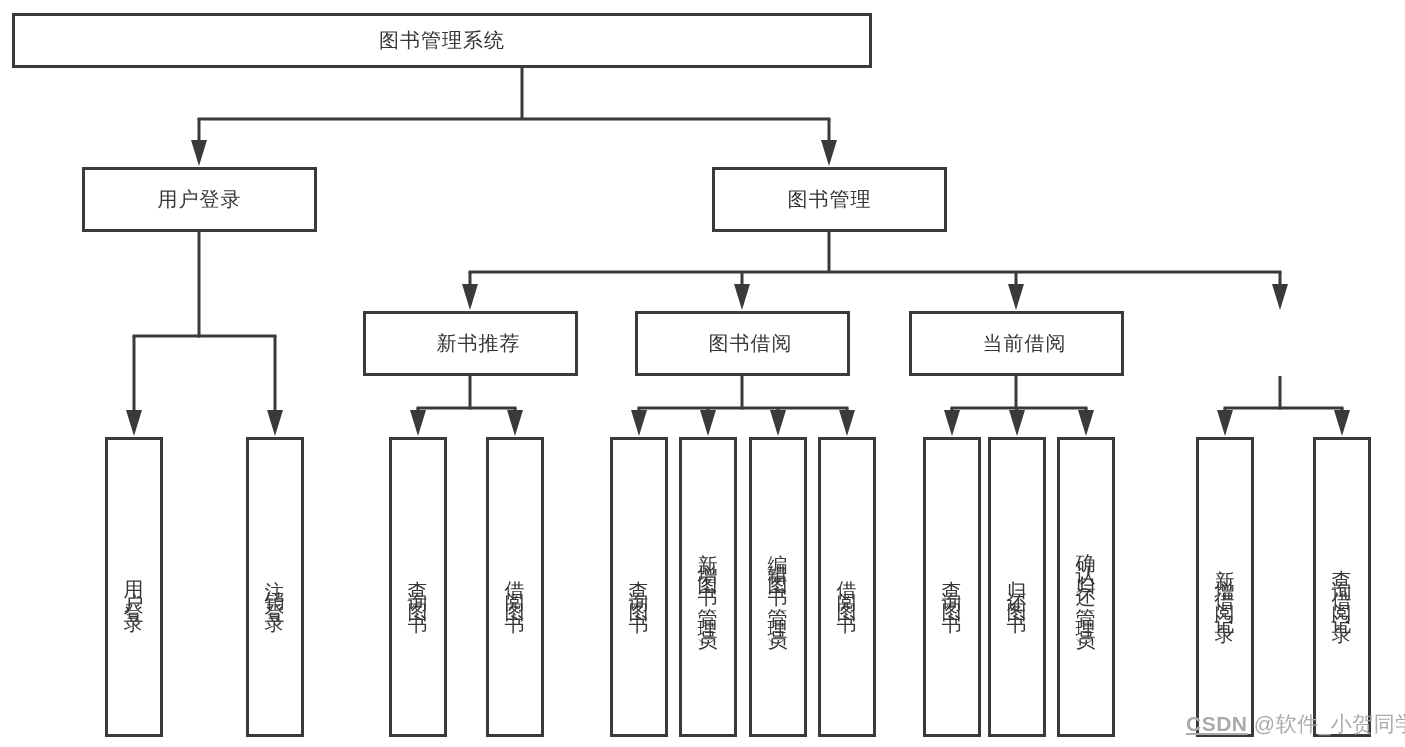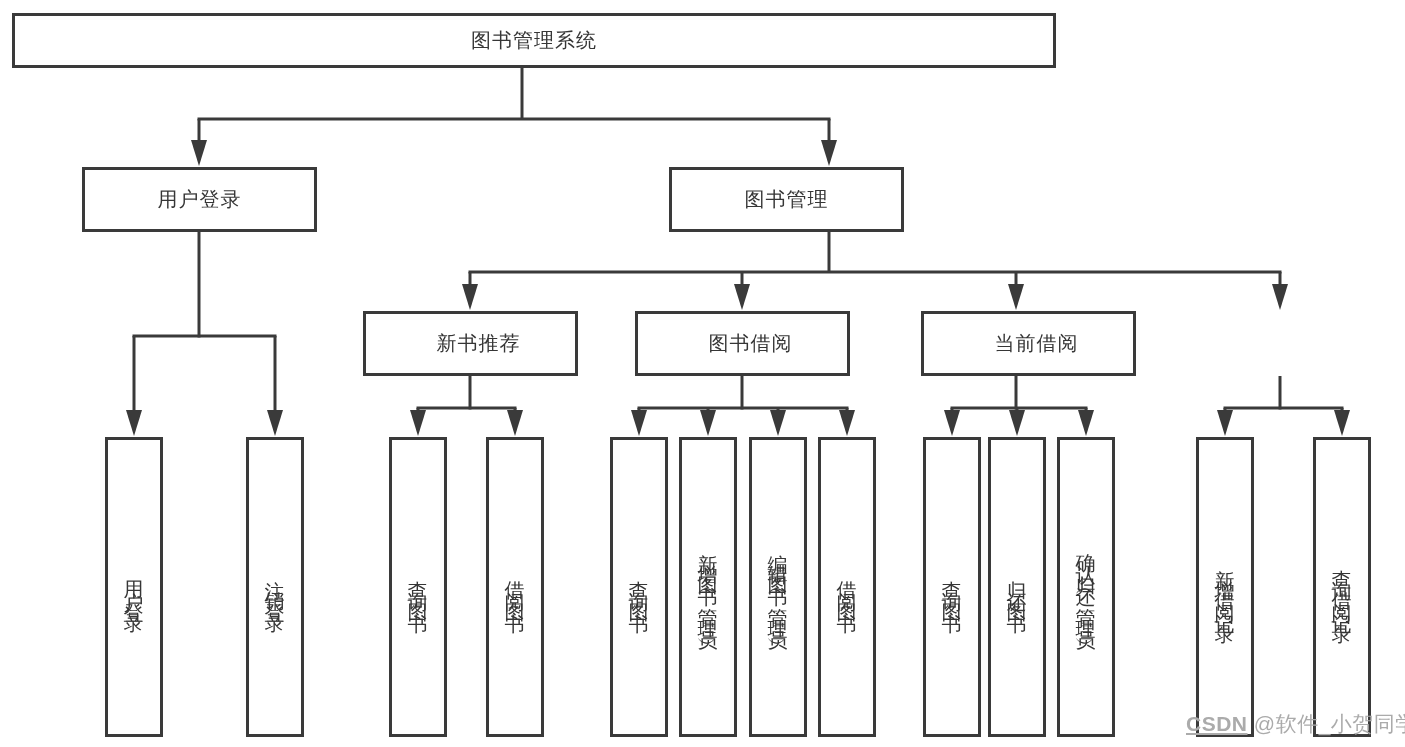--- a/index.html
+++ b/index.html
@@ -28,21 +28,21 @@
     background: #ffffff;
     border: 3px solid #3a3a3a;
     display: flex;
     align-items: center;
     justify-content: center;
     color: #363636;
     font-size: 20px;
     letter-spacing: 1px;
     white-space: nowrap;
   }
-  .node.root   { left: 12px;  top: 13px;  width: 1044px; height: 55px; }
+  .node.root   { left: 12px;  top: 13px;  width: 860px; height: 55px; }
   .node.lvl2   { top: 167px; width: 235px; height: 65px; }
   .node.lvl3   { top: 311px; width: 215px; height: 65px; padding-left: 16px; }
   .node.leaf   { top: 437px; width: 58px;  height: 300px; }
   .leaf span {
     writing-mode: vertical-rl;
     text-orientation: mixed;
     letter-spacing: 11px;
     font-size: 20px;
     line-height: 1;
     max-height: 292px;
@@ -127,31 +127,31 @@
     </g>
   </svg>
 
   <div class="node root">
     <span>图书管理系统</span>
   </div>
 
   <div class="node lvl2" style="left:82px;">
     <span>用户登录</span>
   </div>
-  <div class="node lvl2" style="left:669px;">
+  <div class="node lvl2" style="left:712px;">
     <span>图书管理</span>
   </div>
 
   <div class="node lvl3" style="left:363px;">
     <span>新书推荐</span>
   </div>
   <div class="node lvl3" style="left:635px;">
     <span>图书借阅</span>
   </div>
-  <div class="node lvl3" style="left:909px;margin-left:12px;">
+  <div class="node lvl3" style="left:909px;">
     <span>当前借阅</span>
   </div>
 
   <div class="node leaf" style="left:105px;">
     <span>用户登录</span>
   </div>
   <div class="node leaf" style="left:246px;">
     <span>注销登录</span>
   </div>
 

